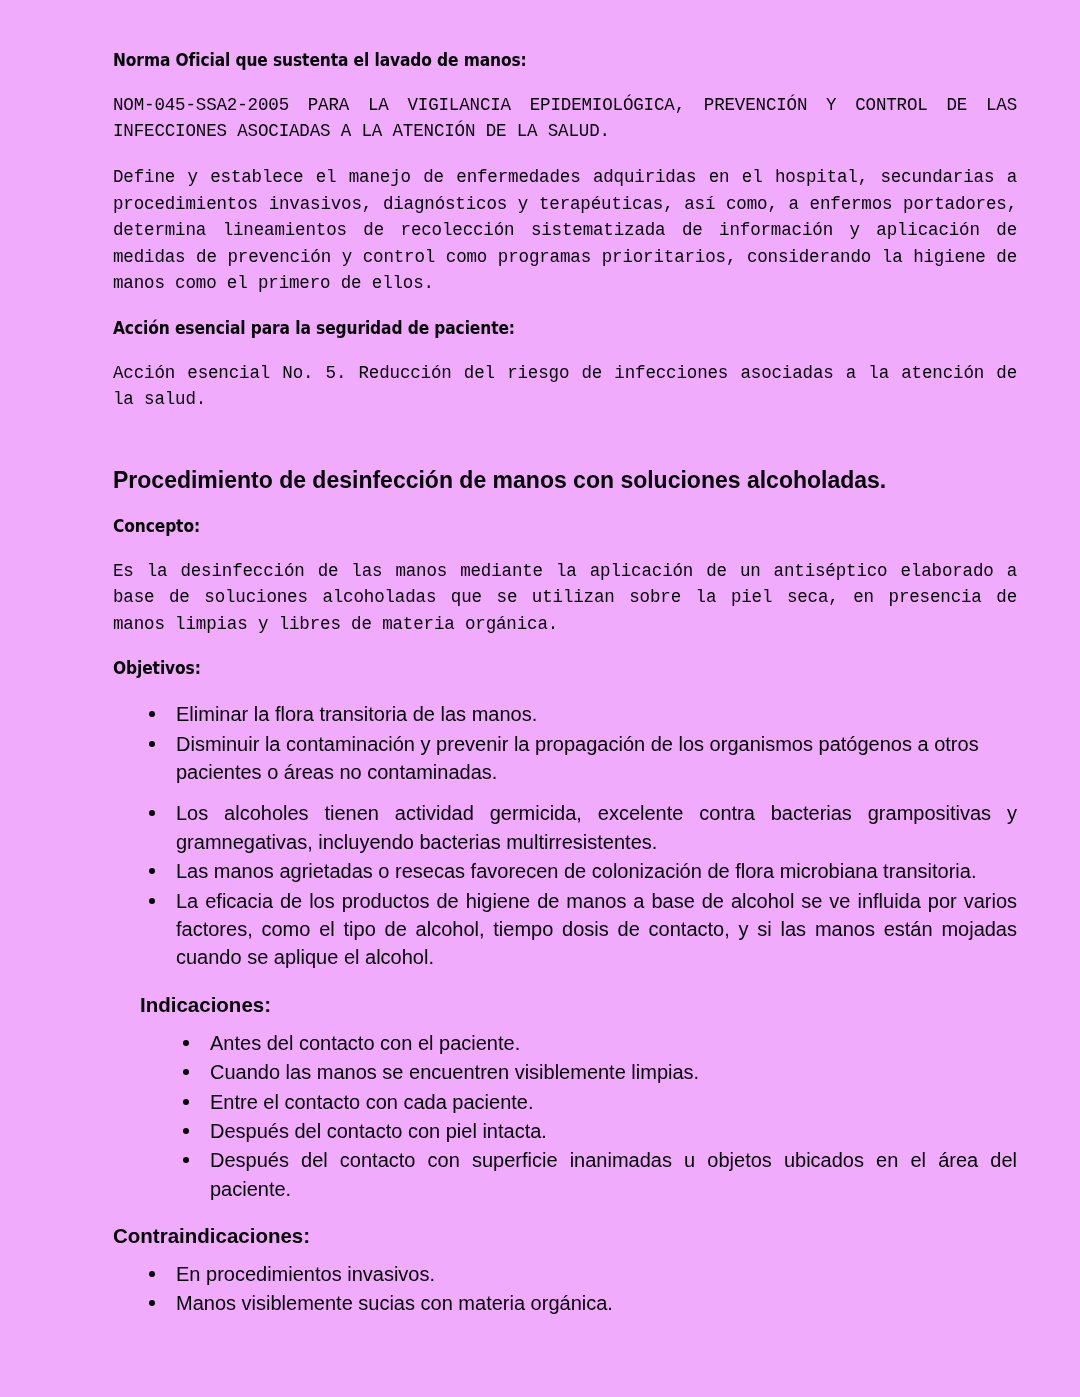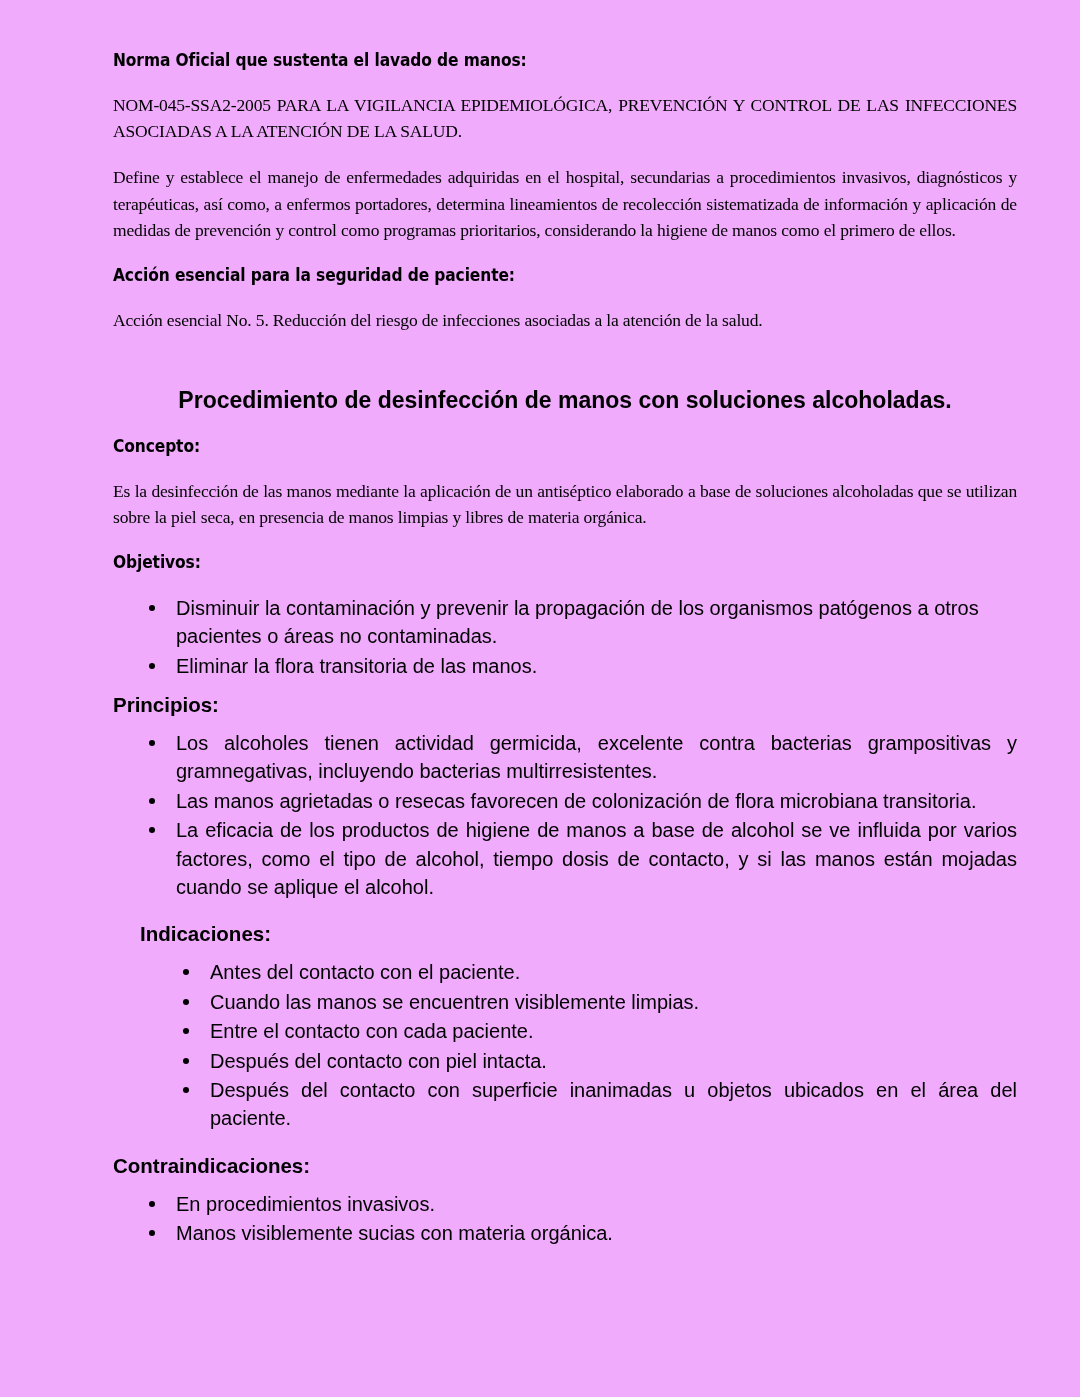--- a/index.html
+++ b/index.html
@@ -27,21 +27,21 @@
 
   .content {
     position: absolute;
     left: 113px;
     top: 48px;
     width: 904px;
   }
 
   
   .narrow {
-    font-family: Liberation Serif, serif;
+    font-family: Liberation Mono, monospace;
     font-stretch: condensed;
     font-size: 17.5px;
     line-height: 1.52;
     letter-spacing: -0.15px;
   }
   .narrow-b {
     font-family: "DejaVu Sans Condensed", "Liberation Sans Narrow", "Liberation Sans", sans-serif;
     font-stretch: condensed;
     font-size: 17.2px;
     font-weight: bold;
@@ -65,21 +65,20 @@
     text-align: justify;
     text-justify: inter-word;
   }
 
   .title-main {
     font-family: "Liberation Sans", sans-serif;
     font-size: 23px;
     font-weight: bold;
     line-height: 1.3;
     margin: 0 0 18px 0;
-    text-align: center;
   }
 
   .head-wide {
     font-family: "Liberation Sans", sans-serif;
     font-size: 20.5px;
     font-weight: bold;
     margin: 0 0 12px 0;
   }
   .head-wide.indent1 { margin-left: 27px; }
 
@@ -137,27 +136,26 @@
 
     <p class="title-main">Procedimiento de desinfección de manos con soluciones alcoholadas.</p>
 
     <p class="narrow-b sec-head-small">Concepto:</p>
 
     <p class="narrow para-narrow just">Es la desinfección de las manos mediante la aplicación de un antiséptico elaborado a base de soluciones alcoholadas que se utilizan sobre la piel seca, en presencia de manos limpias y libres de materia orgánica.</p>
 
     <p class="narrow-b sec-head-small">Objetivos:</p>
 
     <ul class="bl lvl1">
+      <li>Eliminar la flora transitoria de las manos.</li>
       <li>Disminuir la contaminación y prevenir la propagación de los organismos patógenos a otros pacientes o áreas no contaminadas.</li>
-      <li>Eliminar la flora transitoria de las manos.</li>
     </ul>
 
     <div class="gap-sm"></div>
 
-    <p class="head-wide">Principios:</p>
 
     <ul class="bl lvl1">
       <li class="just">Los alcoholes tienen actividad germicida, excelente contra bacterias grampositivas y gramnegativas, incluyendo bacterias multirresistentes.</li>
       <li>Las manos agrietadas o resecas favorecen de colonización de flora microbiana transitoria.</li>
       <li class="just">La eficacia de los productos  de higiene de manos a base de alcohol se ve influida por varios factores, como el tipo de alcohol, tiempo dosis de contacto, y si las manos están mojadas cuando se aplique el alcohol.</li>
     </ul>
 
     <div class="gap-md"></div>
 
     <p class="head-wide indent1">Indicaciones:</p>

